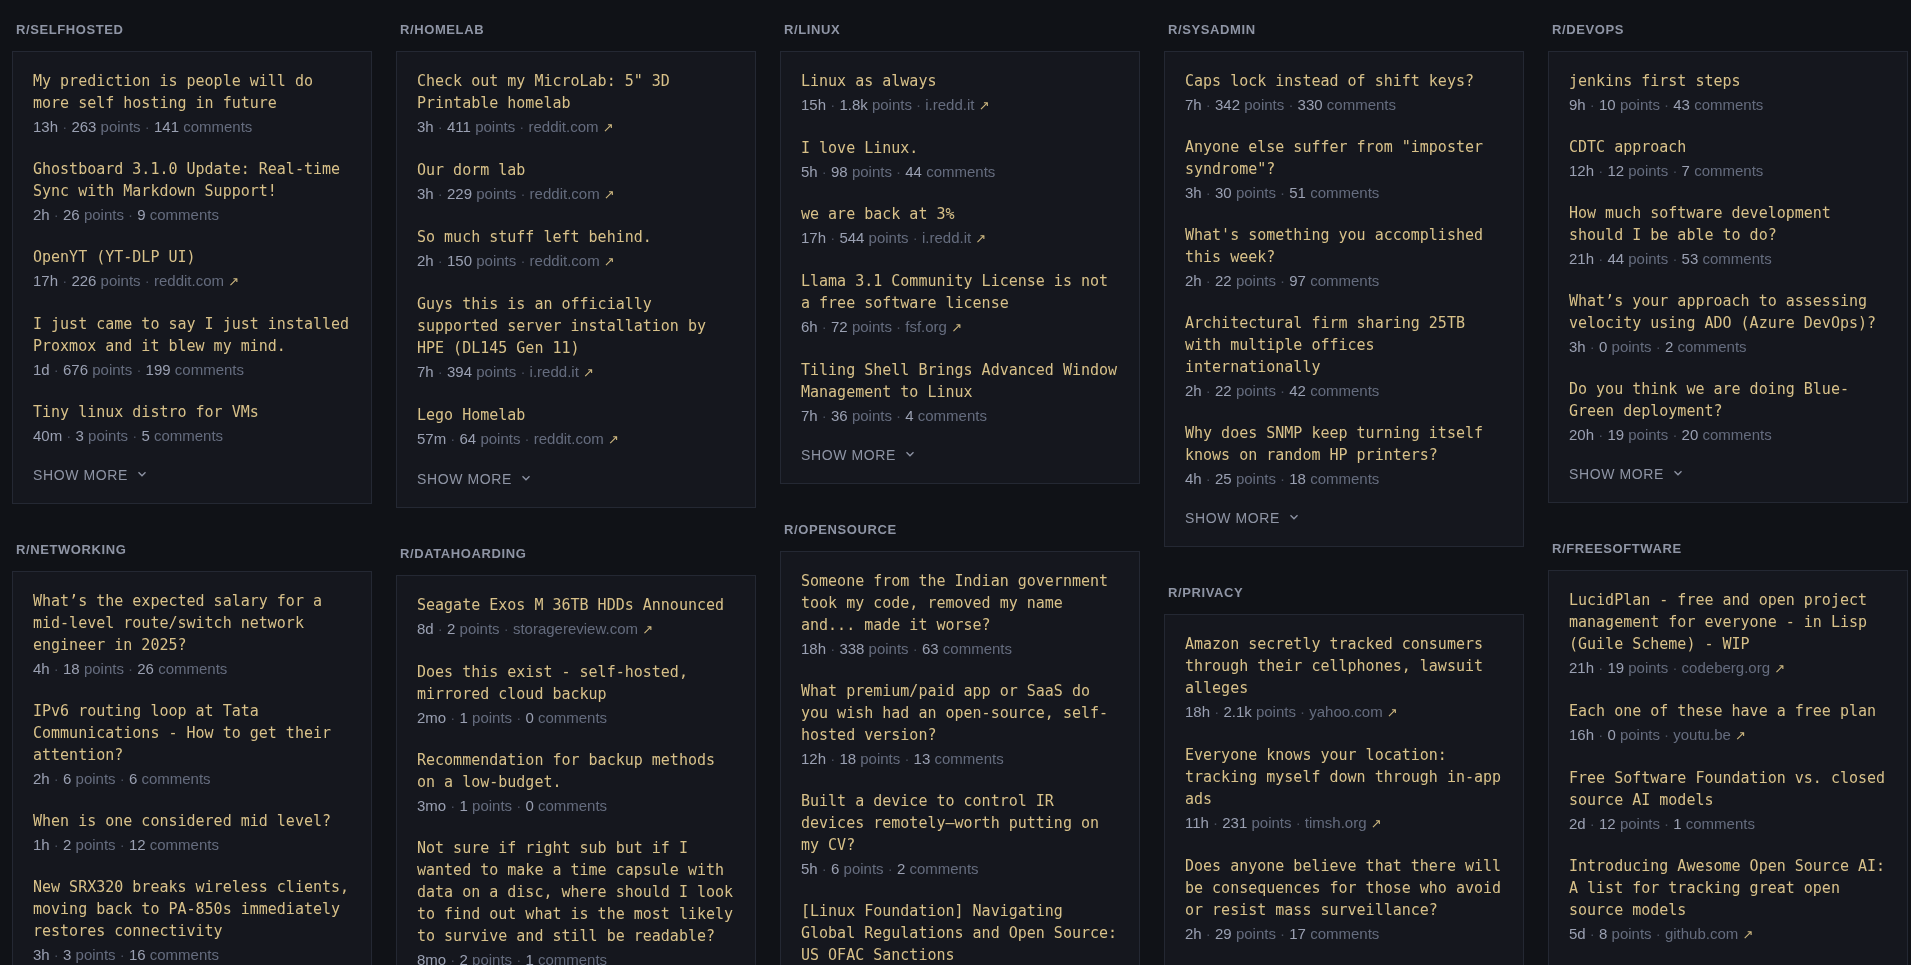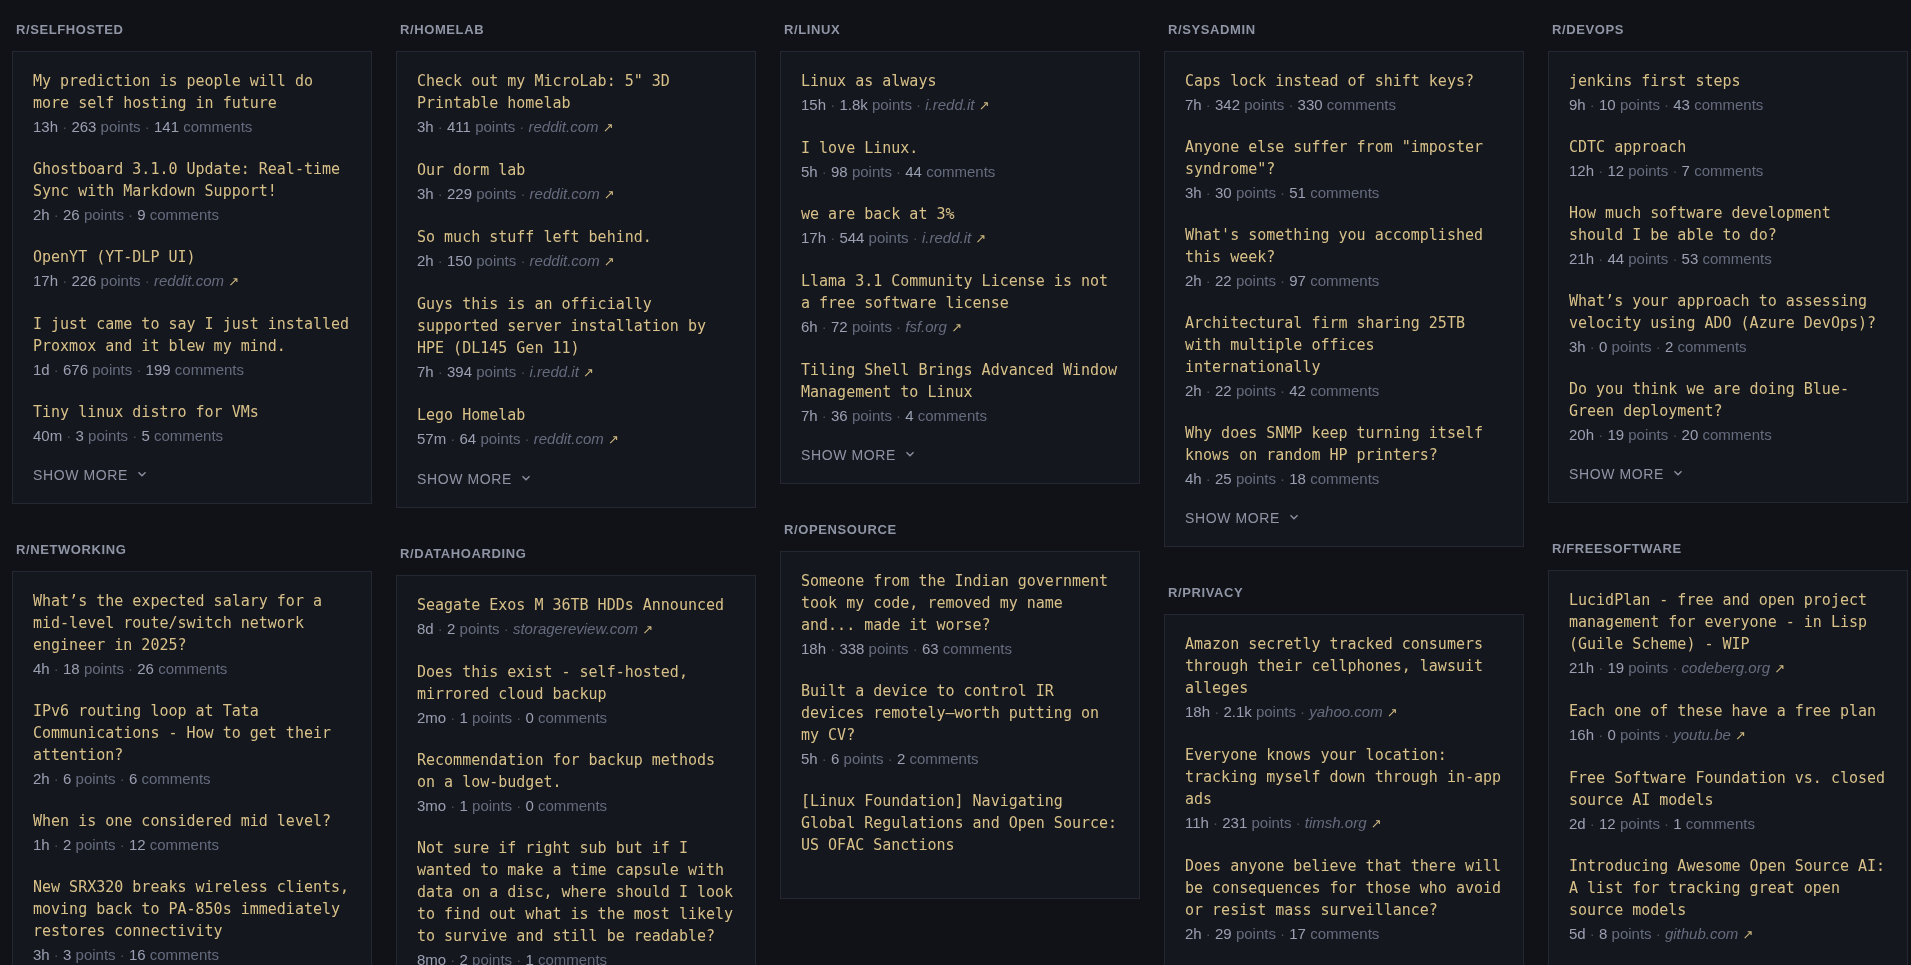--- a/index.html
+++ b/index.html
@@ -57,21 +57,21 @@
   }
   .post-meta{
     margin-top:3px;
     font-size:15px;
     line-height:19px;
     white-space:nowrap;
   }
   .m-num{color:var(--meta-num);}
   .m-word{color:var(--meta-word);}
   .m-dot{color:var(--meta-dot);}
-  .m-link{color:var(--meta-word);cursor:pointer;font-style:italic;}
+  .m-link{color:var(--meta-word);cursor:pointer;}
   .m-arrow{color:var(--arrow);font-family:"DejaVu Sans",sans-serif;font-size:13px;}
   .show-more{
     display:flex;
     align-items:flex-start;
     gap:8px;
     background:none;
     border:none;
     color:var(--head);
     font-family:"Liberation Sans",sans-serif;
     font-size:14px;
@@ -233,20 +233,24 @@
         </div>
       </section>
       <section class="section">
         <h2 class="section-header">R/OPENSOURCE</h2>
         <div class="card">
           <article class="post">
             <div class="post-title">Someone from the Indian government took my code, removed my name and... made it worse?</div>
             <div class="post-meta"><span class="m-num">18h</span><span class="m-dot"> · </span><span class="m-num">338</span> <span class="m-word">points</span><span class="m-dot"> · </span><span class="m-num">63</span> <span class="m-word">comments</span></div>
           </article>
           <article class="post">
+            <div class="post-title">What premium/paid app or SaaS do you wish had an open-source, self-hosted version?</div>
+            <div class="post-meta"><span class="m-num">12h</span><span class="m-dot"> · </span><span class="m-num">18</span> <span class="m-word">points</span><span class="m-dot"> · </span><span class="m-num">13</span> <span class="m-word">comments</span></div>
+          </article>
+          <article class="post">
             <div class="post-title">Built a device to control IR devices remotely—worth putting on my CV?</div>
             <div class="post-meta"><span class="m-num">5h</span><span class="m-dot"> · </span><span class="m-num">6</span> <span class="m-word">points</span><span class="m-dot"> · </span><span class="m-num">2</span> <span class="m-word">comments</span></div>
           </article>
           <article class="post">
             <div class="post-title">[Linux Foundation] Navigating Global Regulations and Open Source: US OFAC Sanctions</div>
           </article>
         </div>
       </section>
     </div>
     <div class="column">

